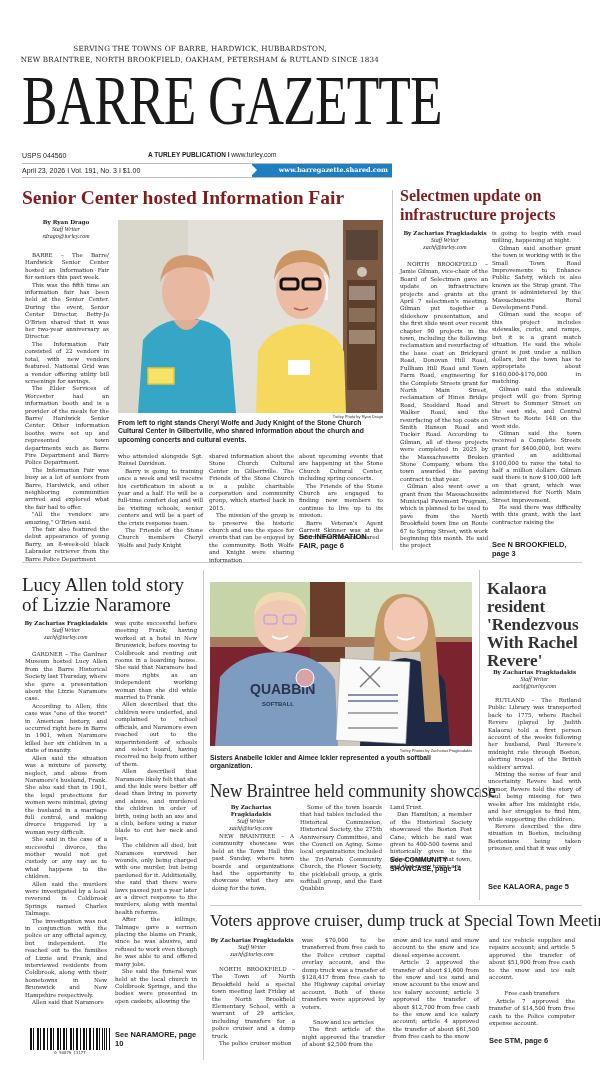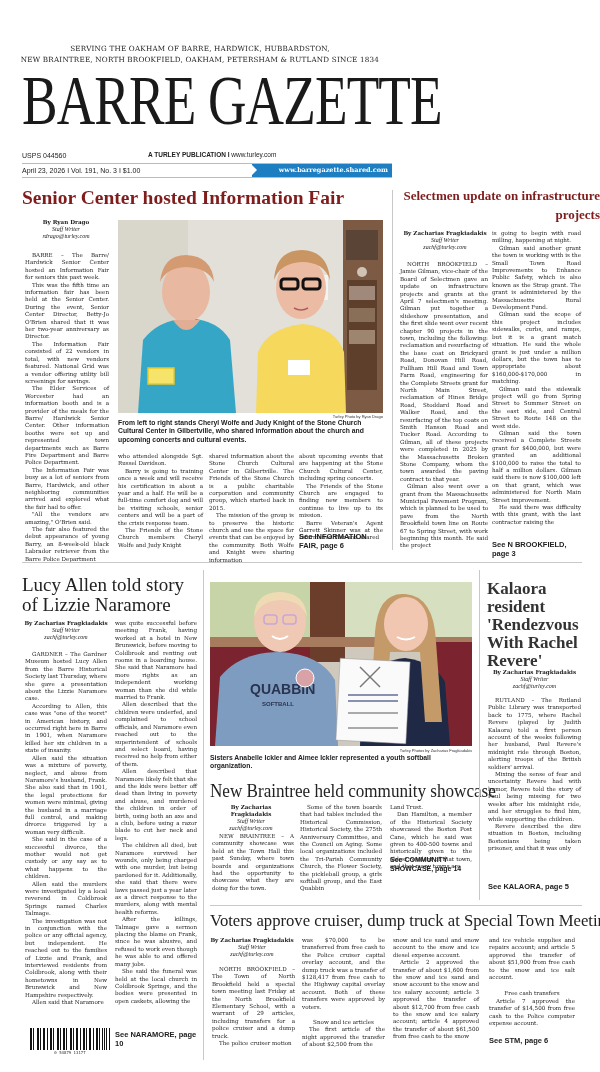--- a/index.html
+++ b/index.html
@@ -38,21 +38,21 @@
   .caption { font-family: "Liberation Sans", sans-serif; font-weight: bold; font-size: 6.8px; line-height: 8.4px; color: #222; }
   .credit { font-family: "Liberation Sans", sans-serif; font-size: 4px; text-align: right; color: #333; }
 
   .photo { overflow: hidden; }
   .barcode { display: flex; align-items: flex-end; gap: 0; }
   .barcode span { display: inline-block; background: #111; height: 22px; }
 </style>
 </head>
 <body>
 
-<div class="abs serving" style="top:44px;">SERVING THE OAKHAM OF BARRE, HARDWICK, HUBBARDSTON,</div>
+<div class="abs serving" style="top:44px;">SERVING THE TOWNS OF BARRE, HARDWICK, HUBBARDSTON,</div>
 <div class="abs serving" style="top:55px;">NEW BRAINTREE, NORTH BROOKFIELD, OAKHAM, PETERSHAM &amp; RUTLAND SINCE 1834</div>
 <div class="abs masthead-title">BARRE GAZETTE</div>
 <div class="abs usps">USPS 044560</div>
 <div class="abs turley">
   <span>A TURLEY PUBLICATION</span>
   <span>I</span>
   <span class="url">www.turley.com</span>
 </div>
 <div class="abs dateline">
   <span class="dl-text">April 23, 2026  I  Vol. 191,  No. 3 I  $1.00</span>
@@ -119,21 +119,21 @@
 </div>
 <div class="abs col" style="left:299px; top:453px; width:84px;">
   <p class="noind">about upcoming events that are happening at the Stone Church Cultural Center, including spring concerts.</p>
   <p>The Friends of the Stone Church are engaged to finding new members to continue to live up to its mission.</p>
   <p>Barre Veteran's Agent Garrett Skinner was at the Information Fair and shared</p>
 </div>
 <div class="abs see" style="left:299px; top:532px; width:85px;">See INFORMATION FAIR, page 6</div>
 
 <div class="abs vline" style="left:392px; top:190px; height:360px;"></div>
 
-<div class="abs hl-big" style="left:400px; top:186px; width:200px; font-size:13px; line-height:19px; font-weight:bold;text-align:right;">Selectmen update on infrastructure projects</div>
+<div class="abs hl-big" style="left:400px; top:186px; width:200px; font-size:16px; line-height:19px; font-weight:bold;">Selectmen update on infrastructure projects</div>
 <div class="abs byline" style="left:400px; top:230px; width:90px;">
   <div class="name">By Zacharias Fragkiadakis</div>
   <div class="role">Staff Writer</div>
   <div class="email">zachf@turley.com</div>
 </div>
 <div class="abs col" style="left:400px; top:261px; width:88px;">
   <p>NORTH BROOKFIELD – Jamie Gilman, vice-chair of the Board of Selectmen gave an update on infrastructure projects and grants at the April 7 selectmen's meeting. Gilman put together a slideshow presentation, and the first slide went over recent chapter 90 projects in the town, including the following: reclamation and resurfacing of the base coat on Brickyard Road, Donovan Hill Road, Fullham Hill Road and Town Farm Road, engineering for the Complete Streets grant for North Main Street, reclamation of Hines Bridge Road, Stoddard Road and Walker Road, and the resurfacing of the top coats on Smith Hanson Road and Tucker Road. According to Gilman, all of these projects were completed in 2025 by the Massachusetts Broken Stone Company, whom the town awarded the paving contract to that year.</p>
   <p>Gilman also went over a grant from the Massachusetts Municipal Pavement Program, which is planned to be used to pave from the North Brookfield town line on Route 67 to Spring Street, with work beginning this month. He said the project</p>
 </div>
 <div class="abs col" style="left:492px; top:230px; width:89px;">

